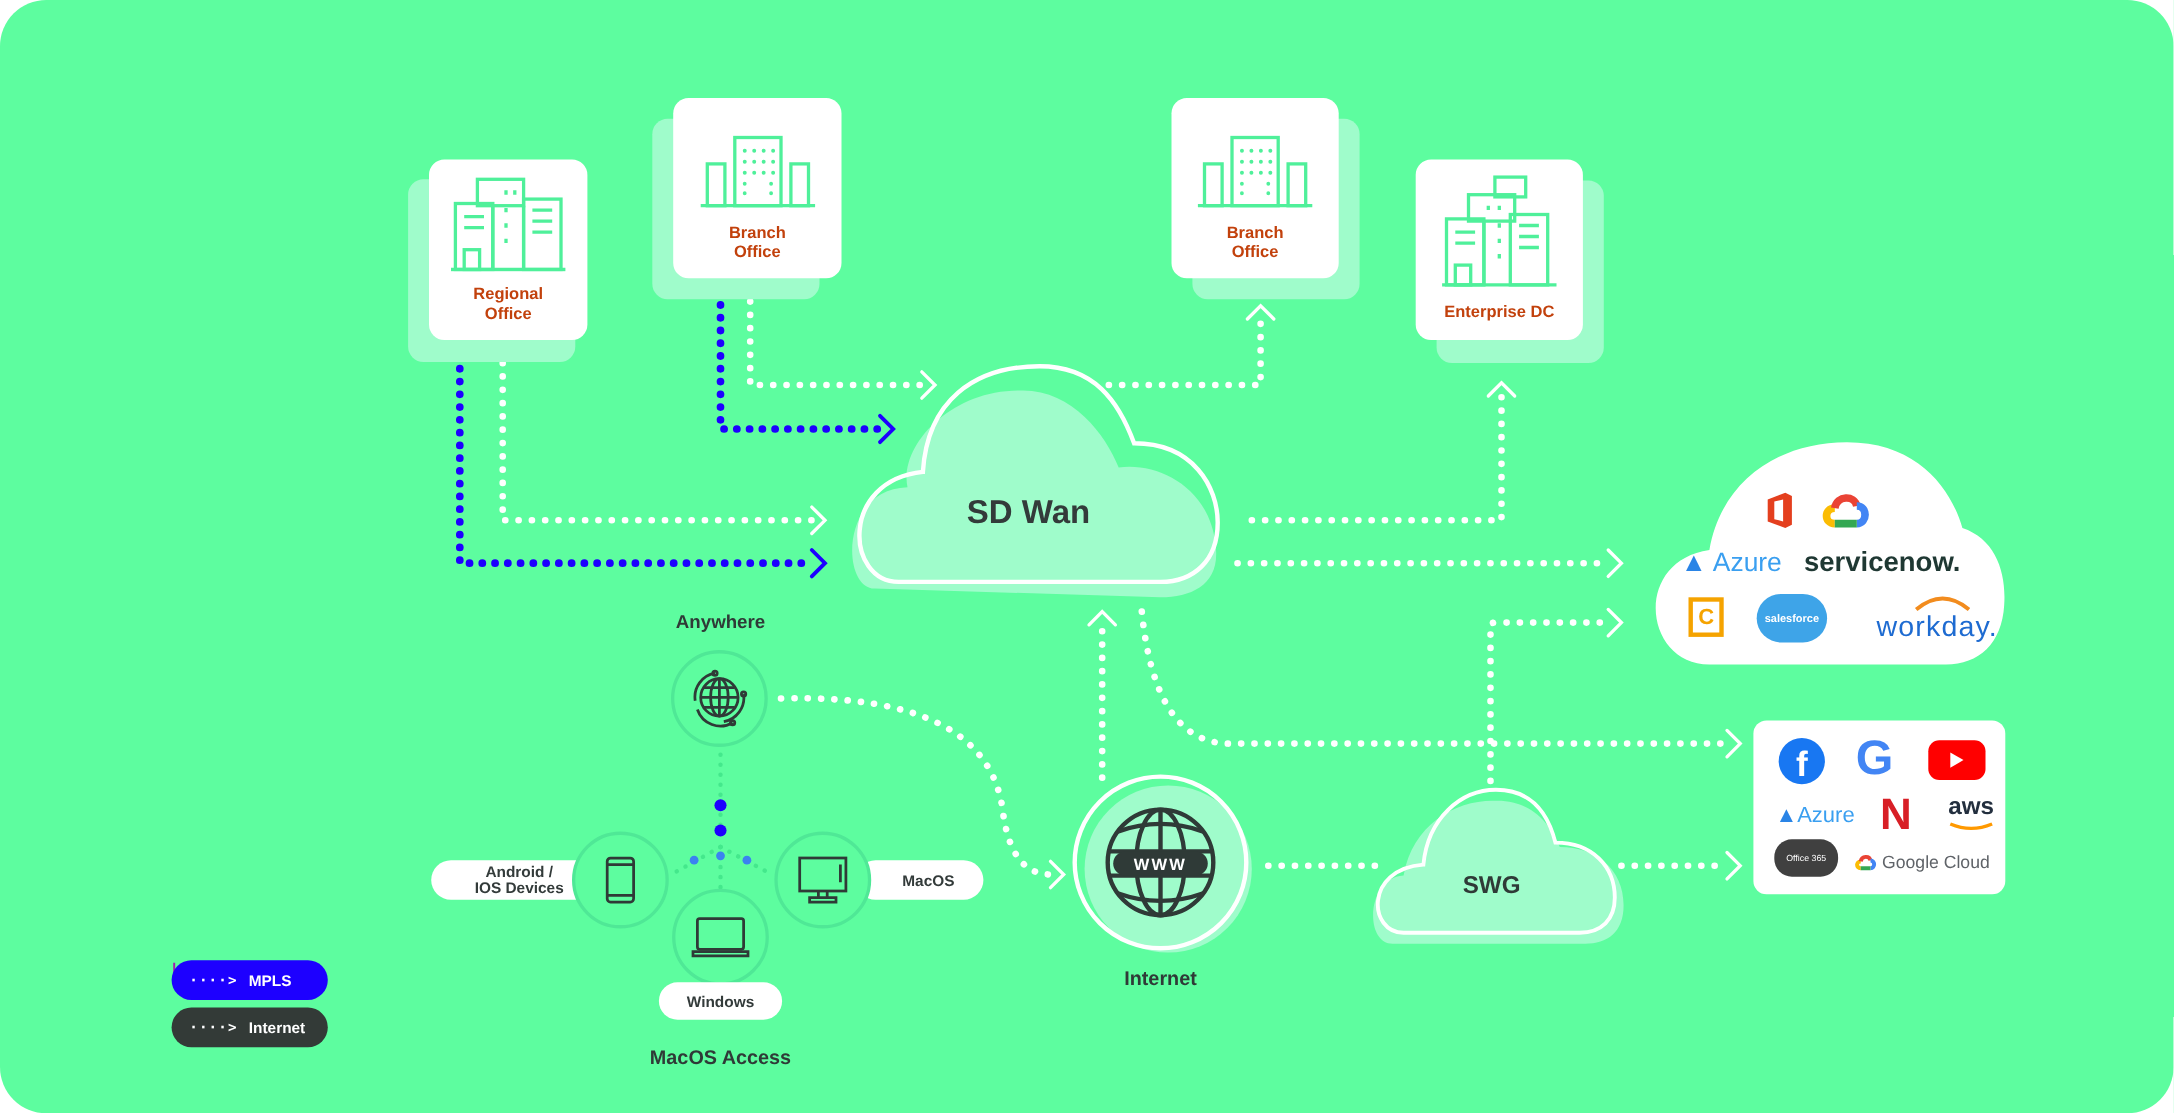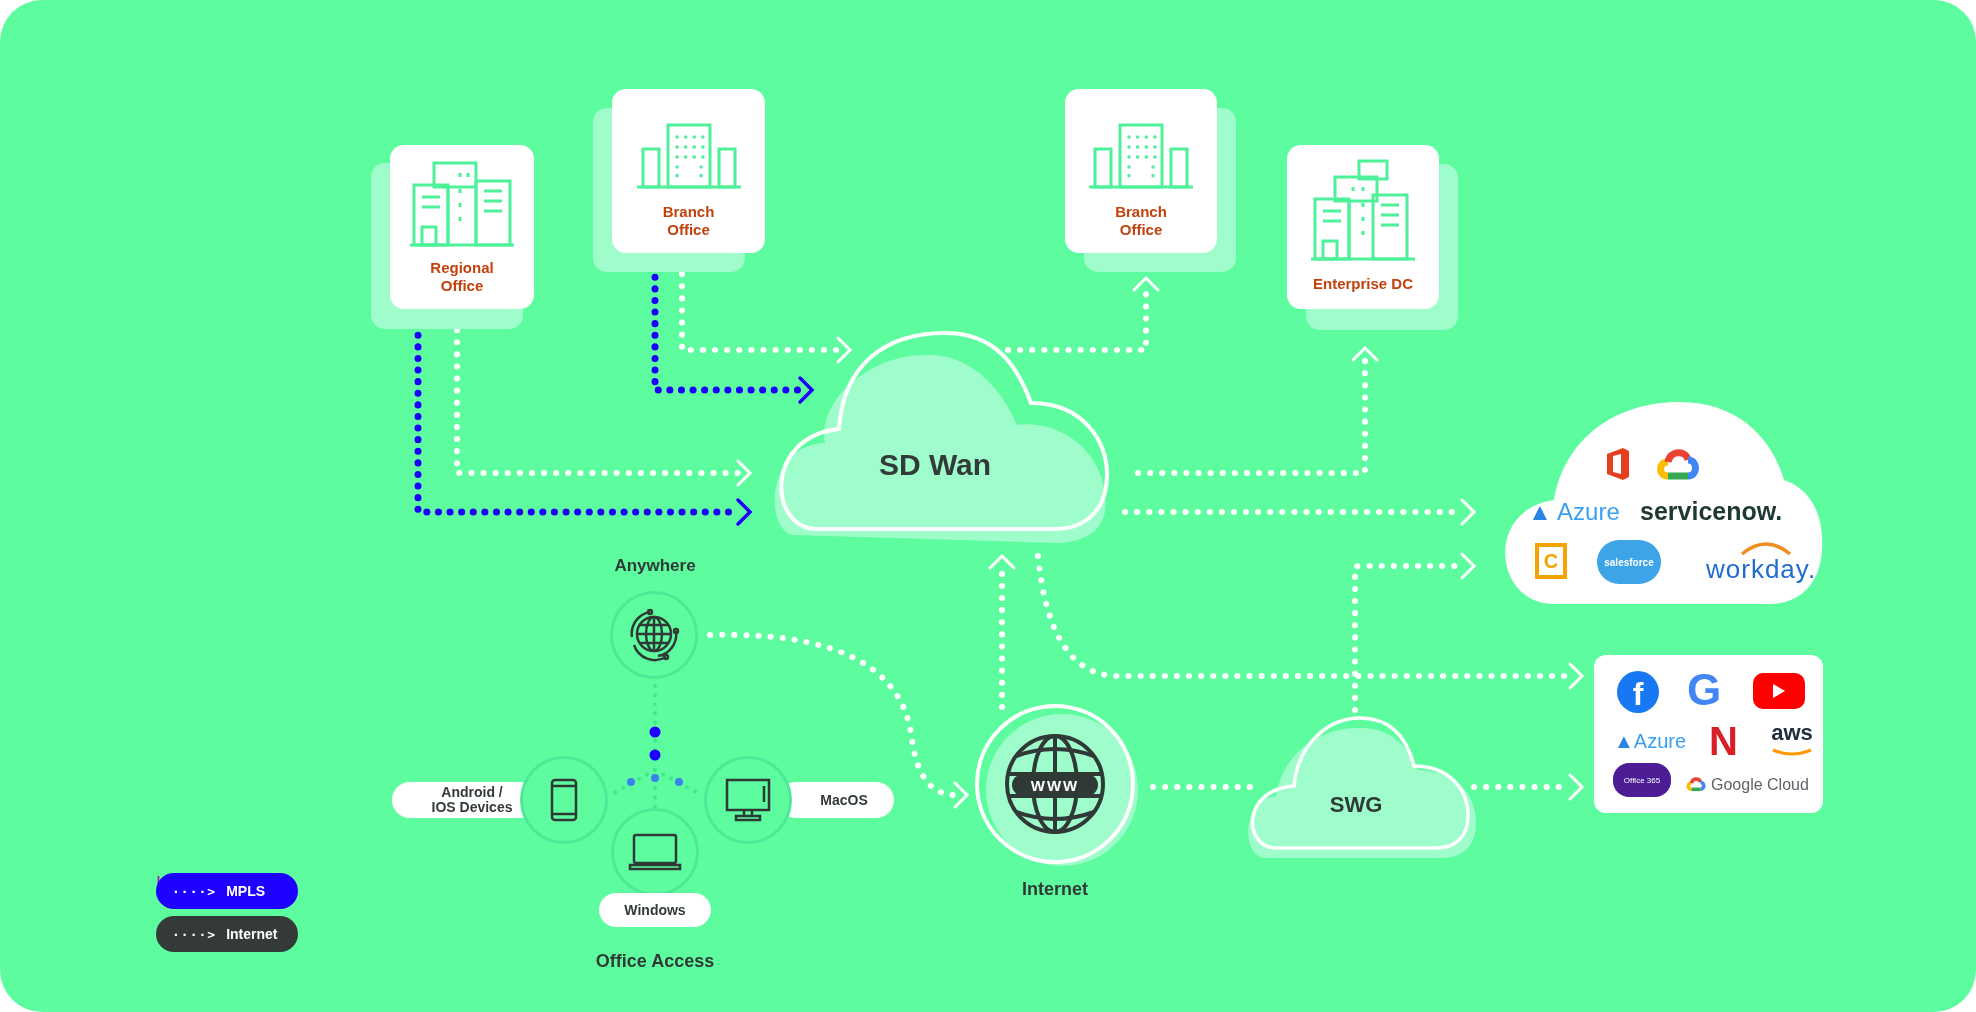--- a/index.html
+++ b/index.html
@@ -191,21 +191,21 @@
   <div class="logo" style="left:1614px;top:730px;font-size:20px;color:#3a9ff0;font-weight:normal;">
     <span style="color:#2a84e6;">▲</span><span>Azure</span>
   </div>
   <div class="abs" style="left:1709px;top:720px;font-size:40px;font-weight:bold;color:#d81f26;line-height:42px;">N</div>
   <div class="abs" style="left:1756px;top:722px;width:50px;height:36px;margin-left:11px;">
     <div style="font-size:22px;font-weight:bold;color:#232f3e;line-height:22px;text-align:center;">aws</div>
     <svg width="50" height="10" viewBox="0 0 50 10">
         <path d="M6 2 Q25 10 44 2" stroke="#ff9900" stroke-width="3" fill="none"></path>
       </svg>
   </div>
-  <div class="abs" style="left:1613px;top:763px;width:58px;height:34px;background:#4c1d95;border-radius:16px;color:#fff;font-size:8px;display:flex;align-items:center;justify-content:center;">Office 365</div>
+  <div class="abs" style="left:1613px;top:763px;width:58px;height:34px;background:#404040;border-radius:16px;color:#fff;font-size:8px;display:flex;align-items:center;justify-content:center;">Office 365</div>
   <div class="abs" style="left:1685px;top:776px;display:flex;">
     <svg width="22" height="16" viewBox="0 0 44 36" fill="none" stroke-width="8" style="margin-right:4px;">
       <path d="M12 30 C2 30 2 16 12 16" stroke="#fbbc04"></path>
       <path d="M12 16 C14 4 30 4 32 14" stroke="#ea4335"></path>
       <path d="M32 14 C42 14 42 30 32 30" stroke="#4285f4"></path>
       <path d="M12 30 H32" stroke="#34a853"></path>
     </svg>
     <span style="font-size:16px;color:#5f6368;">Google Cloud</span>
   </div>
 
@@ -261,21 +261,21 @@
     </svg>
   </div>
 
   <div class="devcircle" style="left:611px;top:808px;">
     <svg width="54" height="42" viewBox="0 0 54 42" fill="none" stroke="#2f3a37" stroke-width="2.5">
       <rect x="6" y="4" width="42" height="28" rx="2"></rect>
       <path d="M2 34 H52 V38 H2 Z"></path>
     </svg>
   </div>
   <div class="pill" style="left:599px;top:893px;width:112px;height:34px;">Windows</div>
-  <div class="label" style="left:560px;top:951px;width:190px;font-size:18px;">Office Access</div>
+  <div class="label" style="left:560px;top:951px;width:190px;font-size:18px;">MacOS Access</div>
 
   <div class="label" style="left:156px;top:832px;font-weight:normal;font-size:19px;color:#a21caf;margin-top:40px;">Legend</div>
   <div class="legend-pill" style="left:156px;top:873px;background:#1d00ff;">
     <span class="arrow">····&gt;</span>
     <span>MPLS</span>
   </div>
   <div class="legend-pill" style="left:156px;top:916px;background:#333a37;">
     <span class="arrow">····&gt;</span>
     <span>Internet</span>
   </div>

